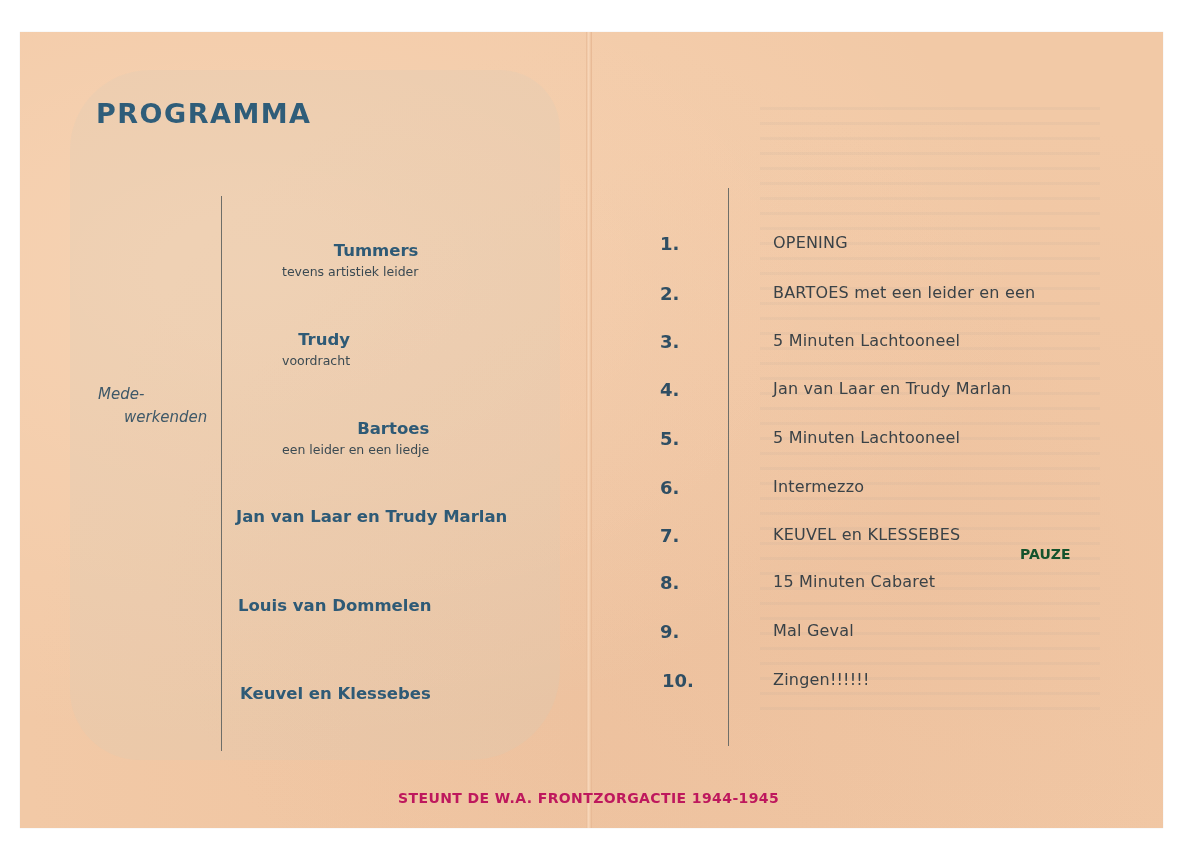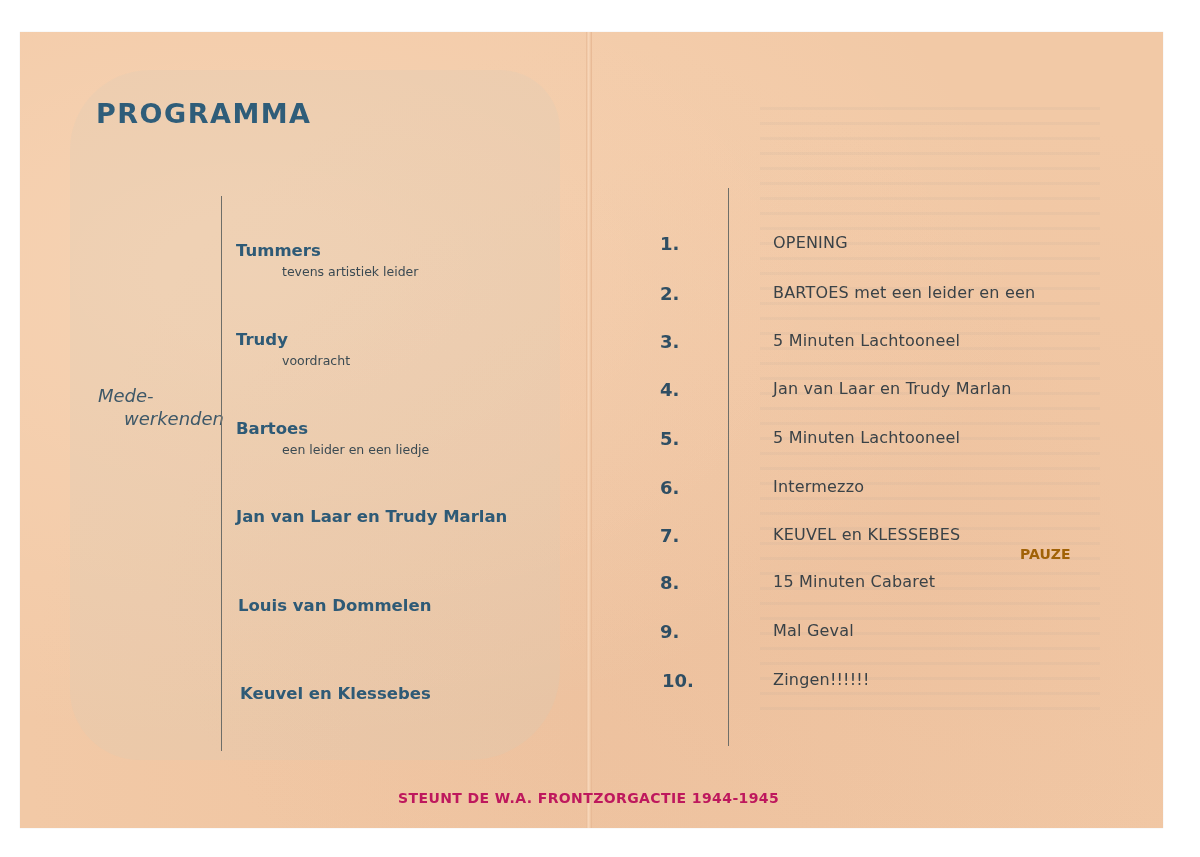--- a/index.html
+++ b/index.html
@@ -47,29 +47,30 @@
       position: absolute;
       width: 1px;
       background: #6e6e68;
     }
     .vline.left { left: 221px; top: 196px; height: 555px; }
     .vline.right { left: 728px; top: 188px; height: 558px; }
 
     .side-label {
       position: absolute;
       font-style: italic;
-      font-size: 18px;
+      font-size: 15px;
       color: #3e5868;
     }
     .side-label.l1 { left: 98px; top: 385px; }
     .side-label.l2 { left: 124px; top: 408px; }
 
     .performer {
       position: absolute;
       left: 236px;
+      text-align: right;
     }
     .performer .name {
       font-weight: bold;
       font-size: 16.5px;
       color: #2e5a76;
       white-space: nowrap;
     }
     .performer .role {
       font-size: 12.5px;
       color: #3b4a52;
@@ -100,21 +101,21 @@
     }
     .item .text .wrap2 {
       display: block;
       padding-left: 156px;
     }
     .pauze {
       position: absolute;
       left: 1020px; top: 546px;
       font-weight: bold;
       font-size: 14px;
-      color: #a16207;
+      color: #14532d;
     }
     .footer {
       position: absolute;
       left: 398px; top: 790px;
       font-weight: bold;
       font-size: 14px;
       color: #be185d;
       letter-spacing: 0.4px;
       white-space: nowrap;
     }

